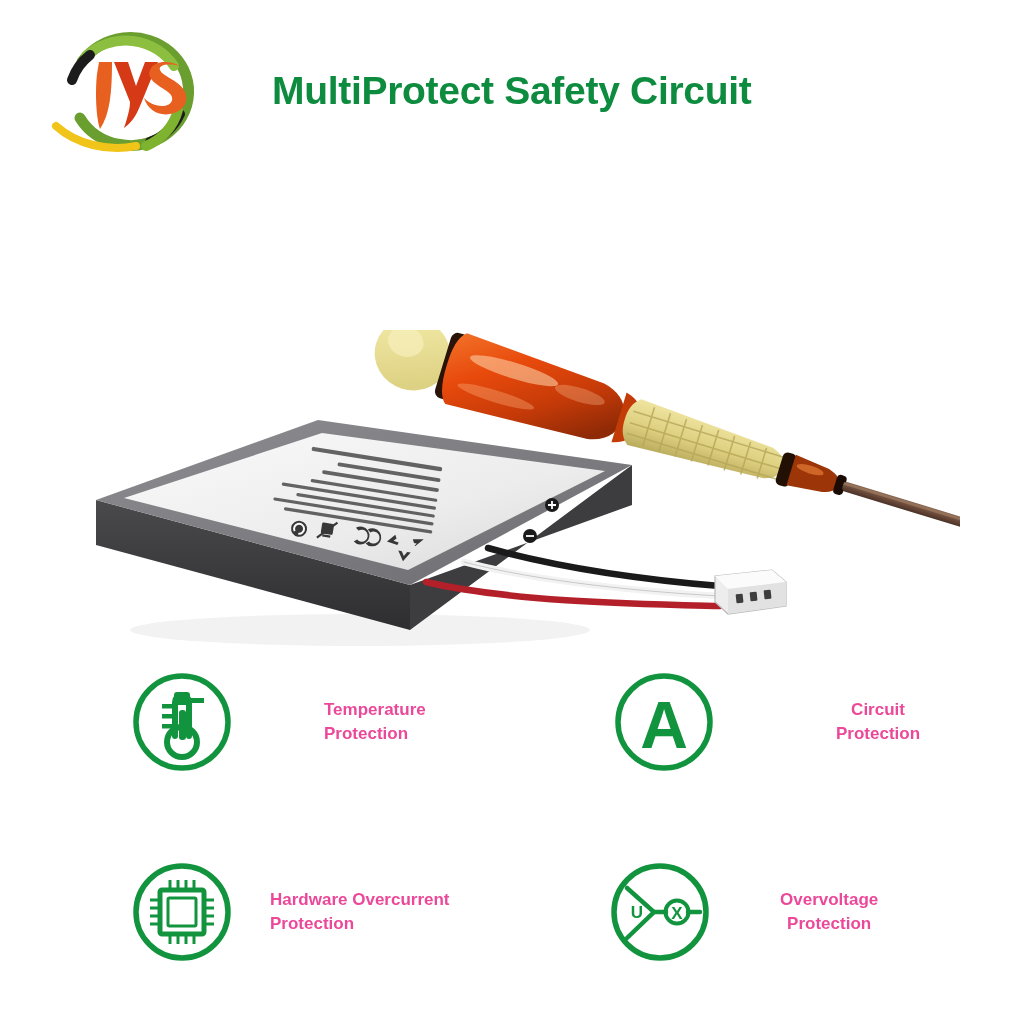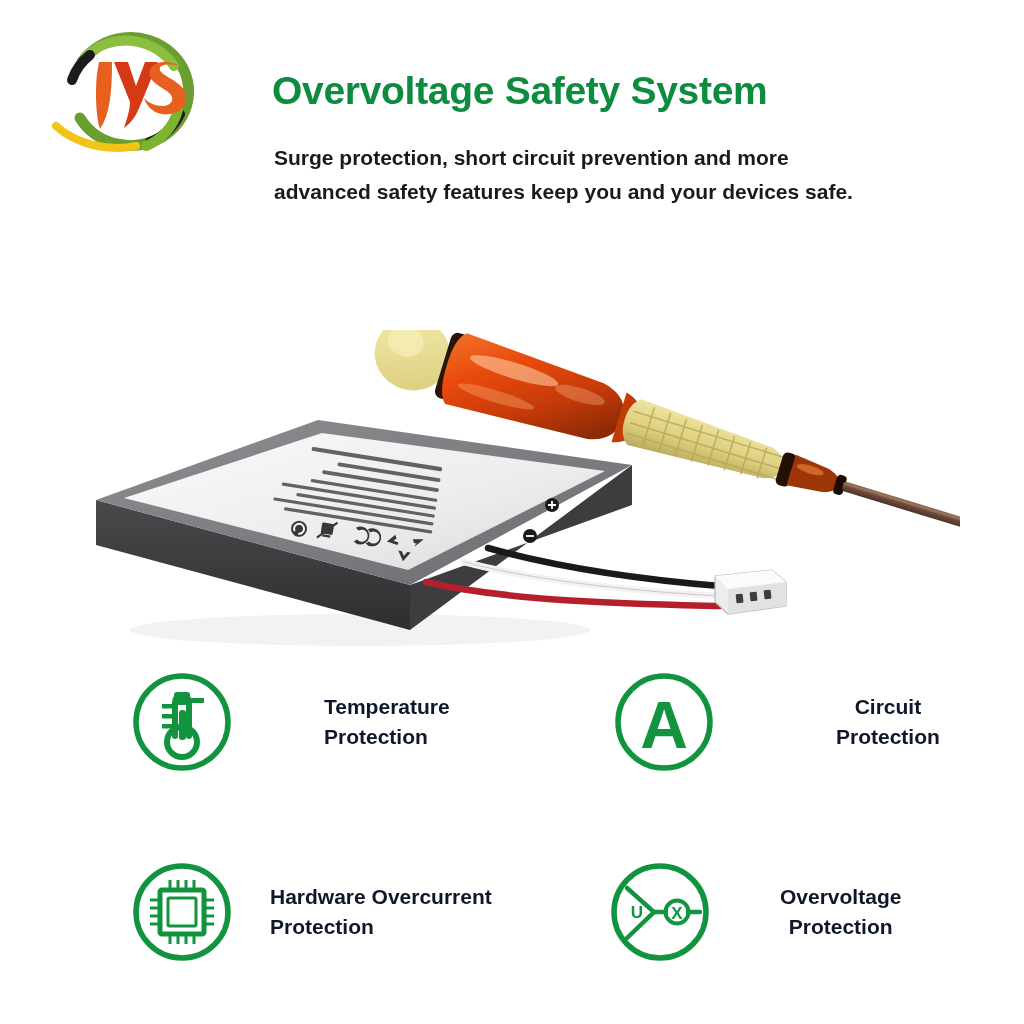--- a/index.html
+++ b/index.html
@@ -77,23 +77,23 @@
     align-items: center;
   }
   .feature-icon {
     width: 104px;
     height: 104px;
     flex: 0 0 104px;
     position: relative;
   }
   .feature-icon svg { display: block; }
   .feature-label {
-    font-size: 21px;
+    font-size: 17px;
     font-weight: bold;
-    color: #0f172a;
+    color: #ec4899;
     line-height: 1.42;
     white-space: pre-line;
   }
   .f-temp   { left: 130px;  top: 8px;  }
   .f-temp .feature-label   { margin-left: 90px; text-align: left; }
   .f-circ   { left: 612px;  top: 8px;  }
   .f-circ .feature-label   { margin-left: 120px; text-align: center; }
   .f-hw     { left: 130px;  top: 198px; }
   .f-hw .feature-label     { margin-left: 36px; }
   .f-ov     { left: 608px;  top: 198px; }
@@ -122,22 +122,21 @@
         <path d="M 49 40 L 62 40 C 62 70 60 92 50 107 C 46 96 45 70 47 52 Z" fill="#e8601f"></path>
 
         <path d="M 64 40 L 78 40 L 86 64 L 95 40 L 108 40 L 90 84 C 86 94 82 100 74 106 C 78 94 80 86 80 80 Z" fill="#d63916"></path>
 
         <path d="M 130 44 C 120 38 104 38 100 48 C 96 58 110 64 118 70 C 126 76 122 84 112 84 C 104 84 98 80 94 76 C 98 88 108 94 120 92 C 134 90 140 78 134 68 C 128 58 112 54 110 48 C 108 43 118 41 130 44 Z" fill="#e8601f"></path>
       </g>
     </svg>
   </div>
 
   <div class="header-text">
-    <h1 class="title">Overvoltage Safety System</h1>
-    <p class="subtitle">Surge protection, short circuit prevention and more advanced safety features keep you and your devices safe.</p>
+    <h1 class="title">MultiProtect Safety Circuit</h1>
   </div>
 
   <div class="product">
     <svg viewBox="0 0 900 320" width="900" height="320">
       <defs>
         <linearGradient id="caseSide" x1="0" y1="0" x2="0" y2="1">
           <stop offset="0%" stop-color="#4a4a4d"></stop>
           <stop offset="100%" stop-color="#2e2e31"></stop>
         </linearGradient>
         <linearGradient id="caseTop" x1="0" y1="0" x2="1" y2="1">

